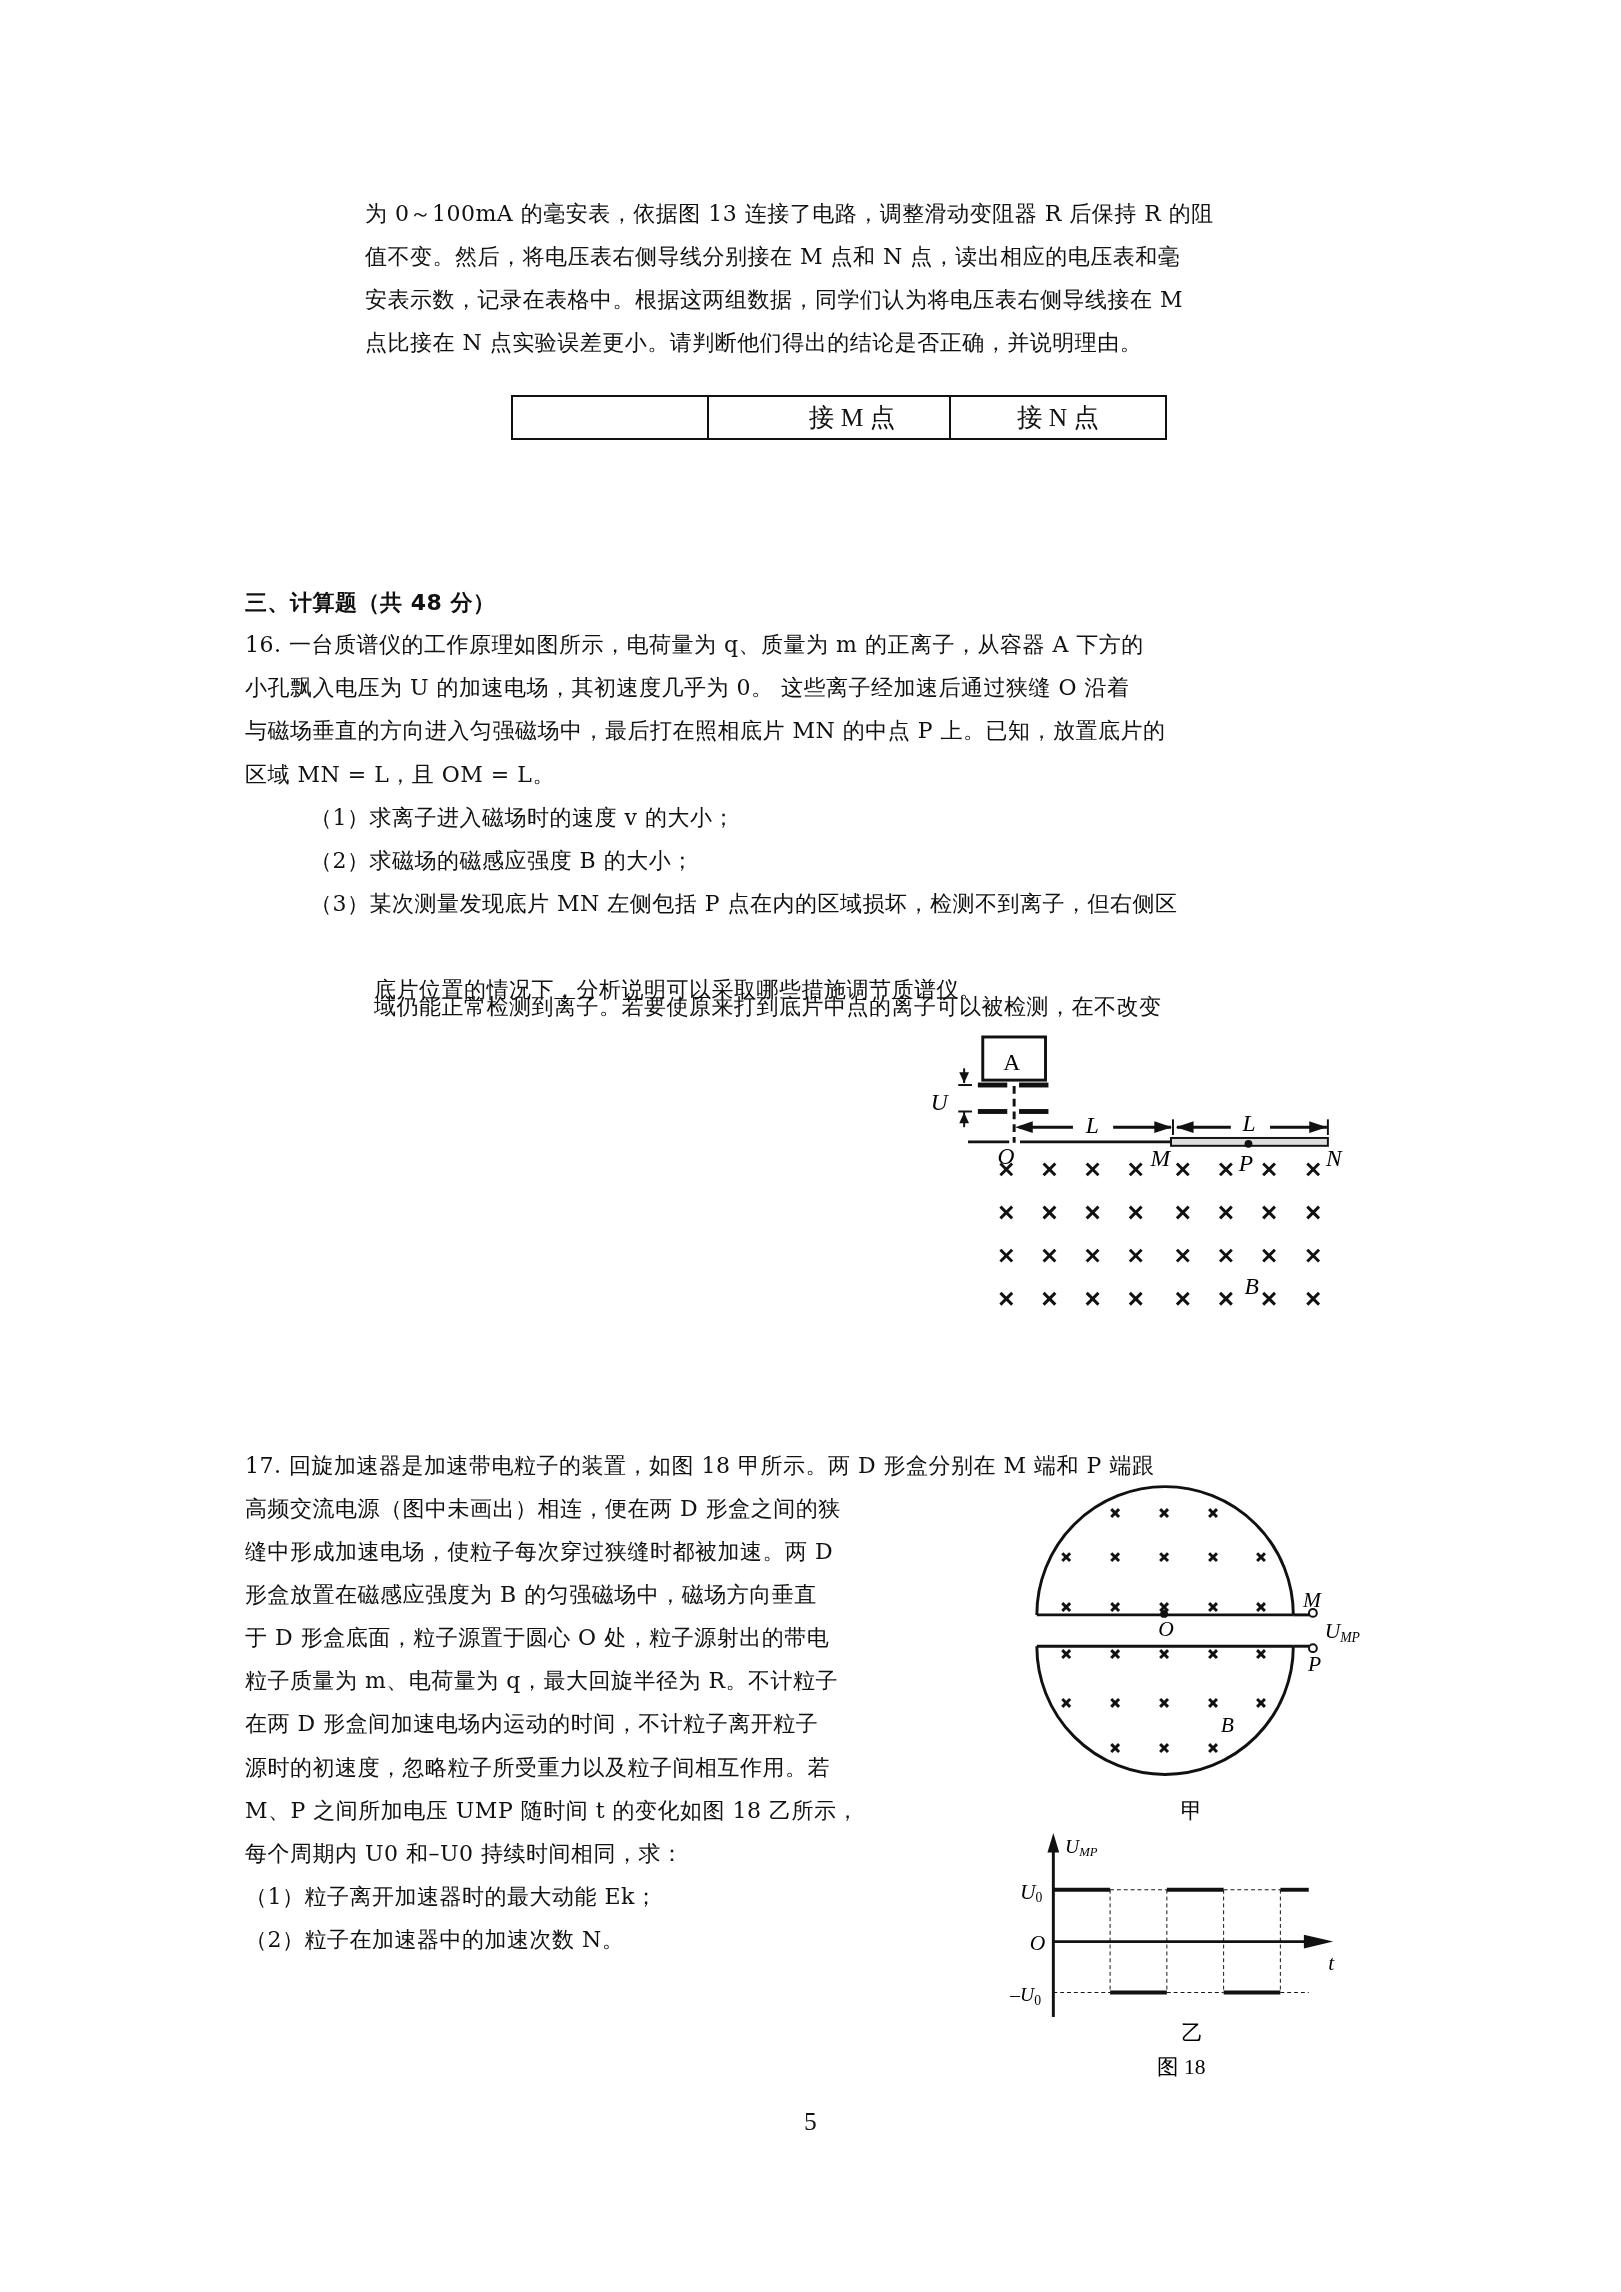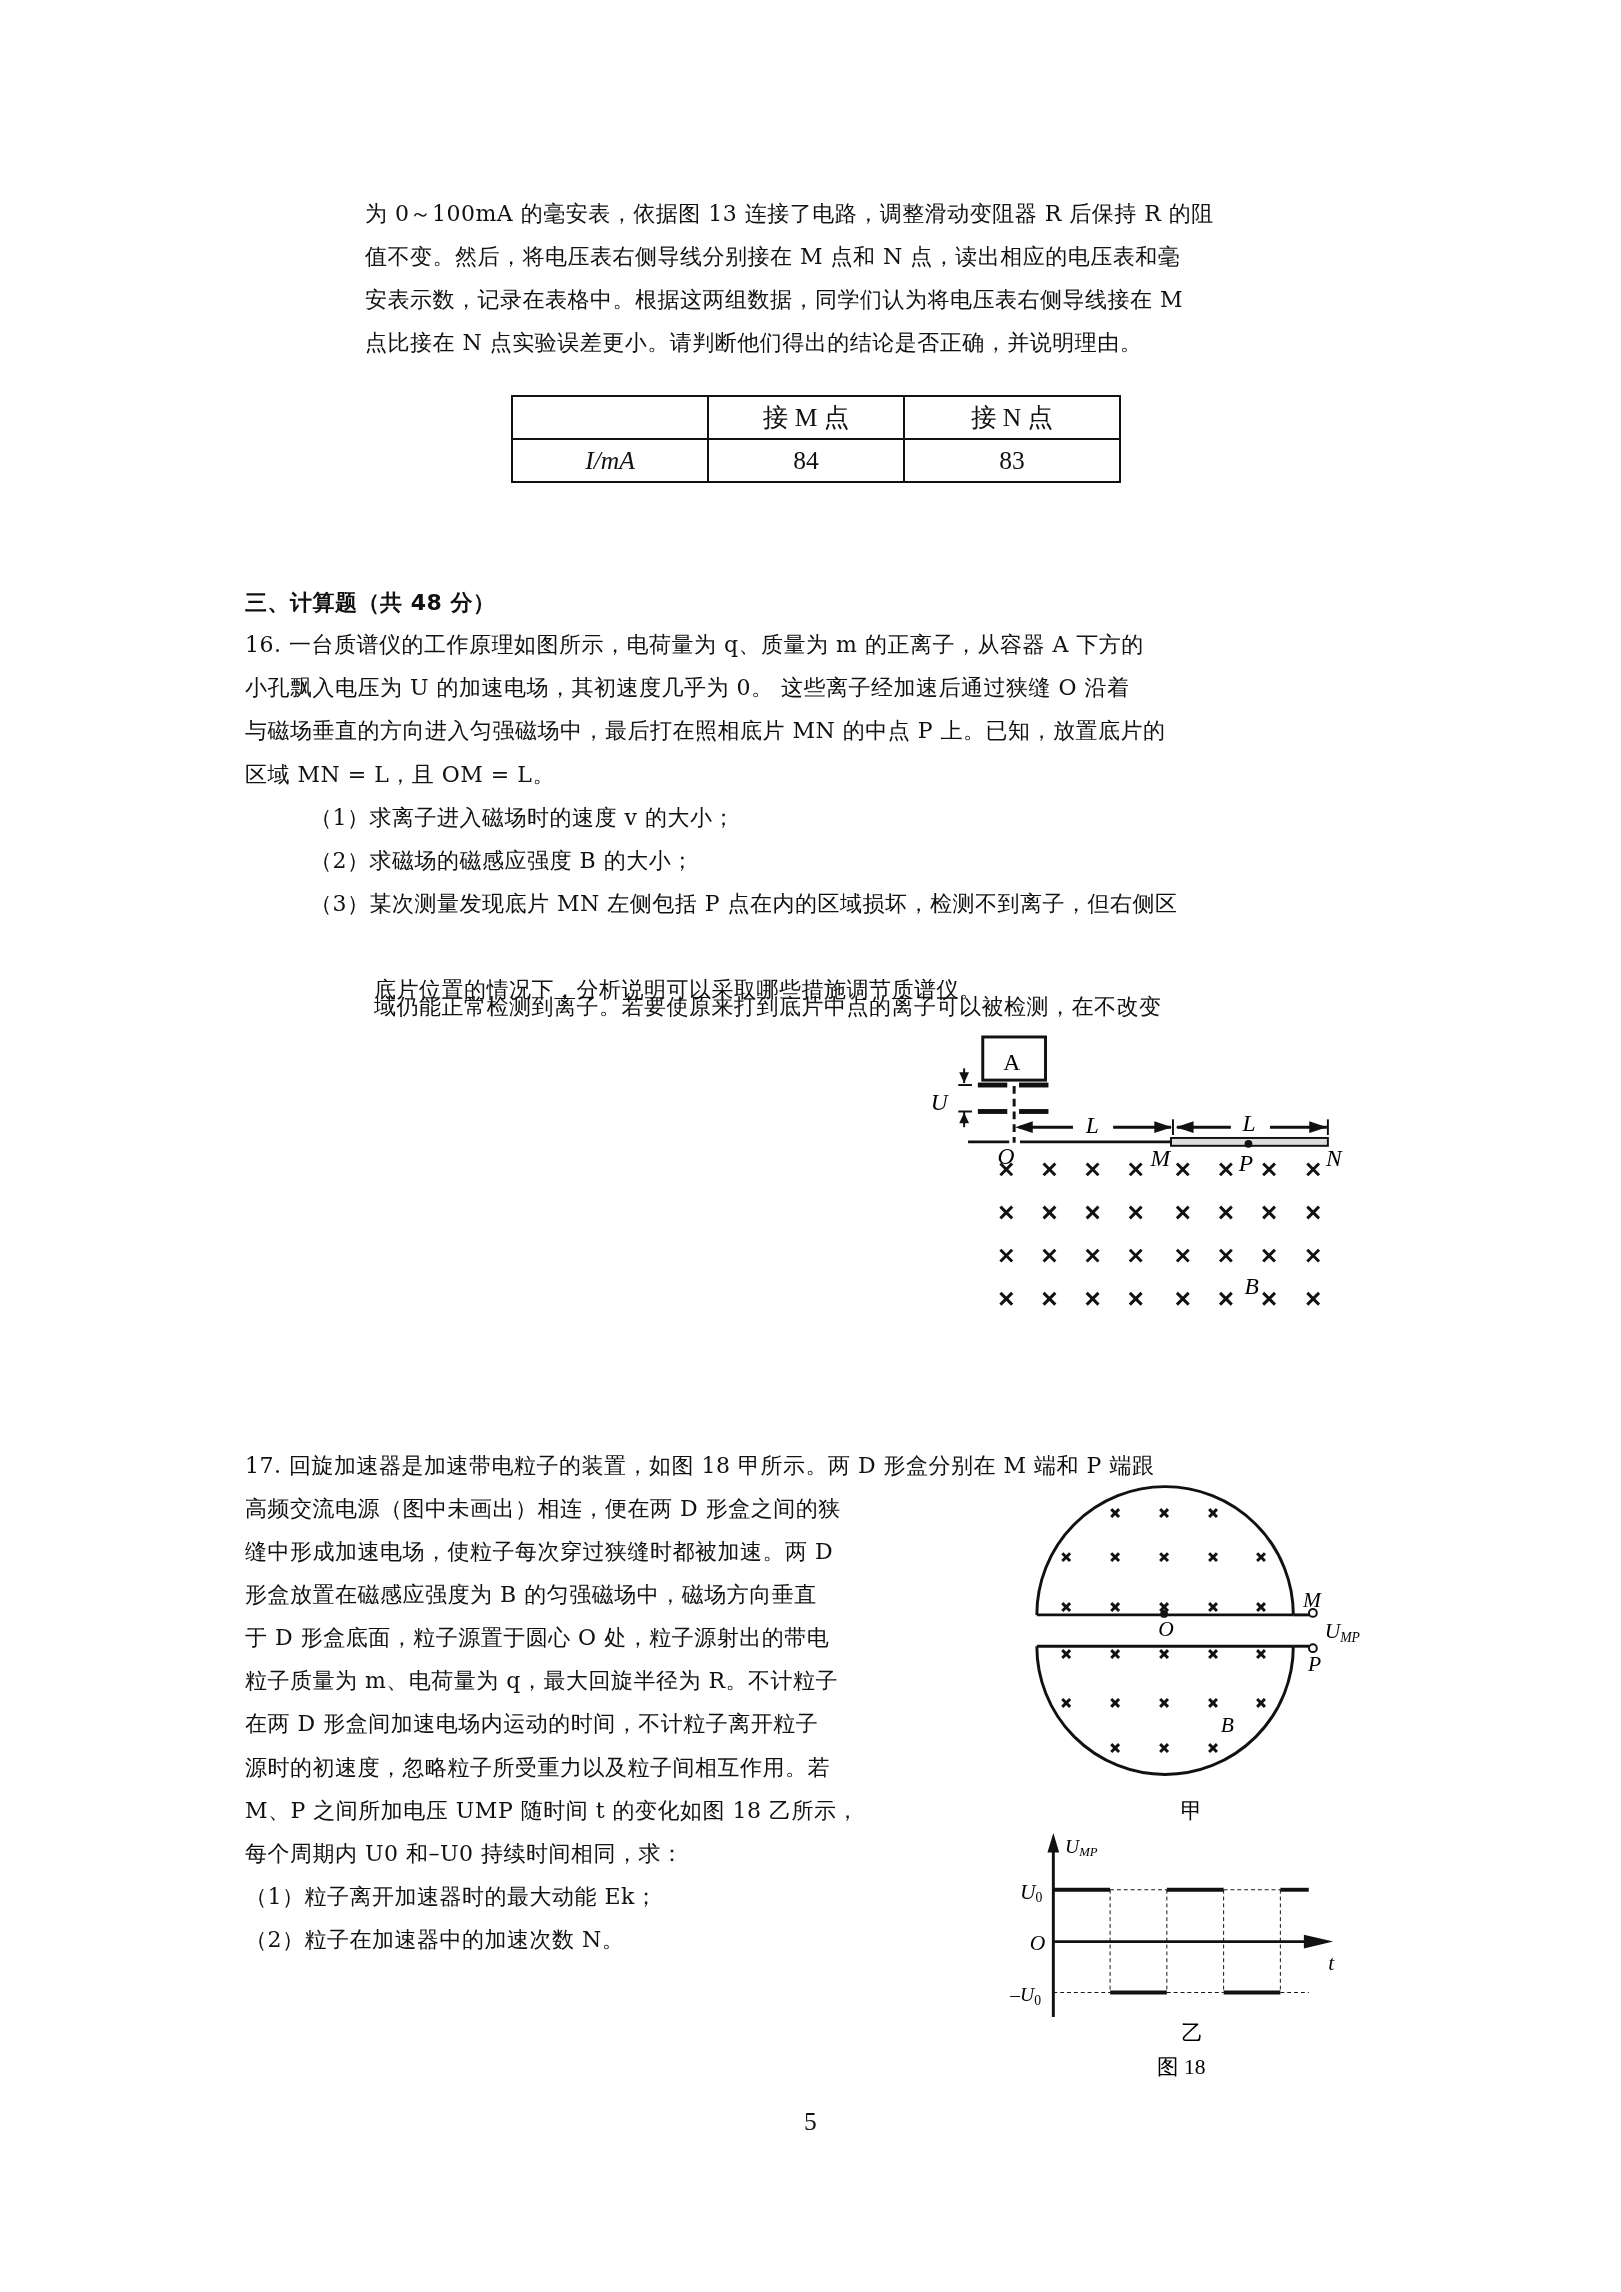--- a/index.html
+++ b/index.html
@@ -5,46 +5,41 @@
   html, body { margin: 0; padding: 0; background: #ffffff; }
   body { width: 1621px; height: 2293px; position: relative; overflow: hidden;
          font-family: "DejaVu Serif", "Liberation Serif", serif; color: #111; }
   .line { position: absolute; font-size: 22px; line-height: 29px; white-space: nowrap; letter-spacing: 0.5px; }
   .it { font-style: italic; font-family: "Liberation Serif", serif; }
   .bold { font-weight: bold; font-family: "DejaVu Sans", sans-serif; }
   table.data { position: absolute; left: 511px; top: 395px; border-collapse: collapse;
                font-family: "Liberation Serif", serif; font-size: 25.5px; }
   table.data td { border: 2px solid #111; text-align: center; height: 41px; padding: 0; }
   table.data td.c0 { width: 194px; }
-  table.data td.c1 { width: 194px; }
+  table.data td.c1 { width: 194px; padding-left: 46px; }
   table.data td.c2 { width: 214px; }
   svg text { font-family: "Liberation Serif", serif; }
   .pagenum { position: absolute; left: 804px; top: 2107px; font-size: 25.5px; font-family: "Liberation Serif", serif; }
 </style>
 </head>
 <body>
 
 <div>
   <div class="line" style="left:365px;top:199px;">为 0～100mA 的毫安表，依据图 13 连接了电路，调整滑动变阻器 R 后保持 R 的阻</div>
   <div class="line" style="left:365px;top:242px;">值不变。然后，将电压表右侧导线分别接在 M 点和 N 点，读出相应的电压表和毫</div>
   <div class="line" style="left:365px;top:285px;">安表示数，记录在表格中。根据这两组数据，同学们认为将电压表右侧导线接在 M</div>
   <div class="line" style="left:365px;top:328px;">点比接在 N 点实验误差更小。请判断他们得出的结论是否正确，并说明理由。</div>
 </div>
 
 <table class="data">
   <tbody>
       <tr>
     <td class="c0"></td>
     <td class="c1">接 M 点</td>
     <td class="c2">接 N 点</td>
-  </tr>
-  <tr>
-    <td class="c0 it">I/mA</td>
-    <td class="c1">84</td>
-    <td class="c2">83</td>
   </tr>
 </tbody>
   </table>
 
 <div class="line bold" style="left:245px;top:588px;">三、计算题（共 48 分）</div>
 
 <div>
   <div class="line" style="left:245px;top:630px;">16. 一台质谱仪的工作原理如图所示，电荷量为 q、质量为 m 的正离子，从容器 A 下方的</div>
   <div class="line" style="left:245px;top:673px;">小孔飘入电压为 U 的加速电场，其初速度几乎为 0。 这些离子经加速后通过狭缝 O 沿着</div>
   <div class="line" style="left:245px;top:716px;">与磁场垂直的方向进入匀强磁场中，最后打在照相底片 MN 的中点 P 上。已知，放置底片的</div>

